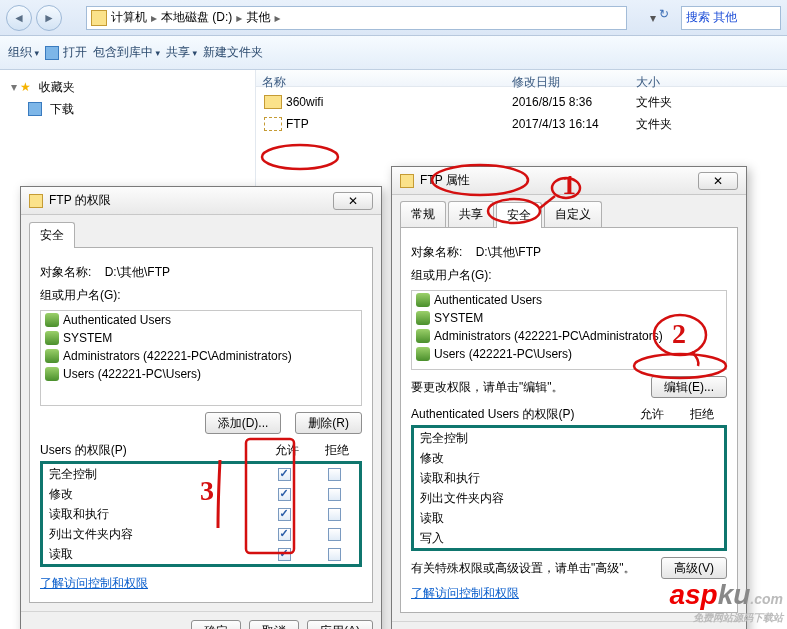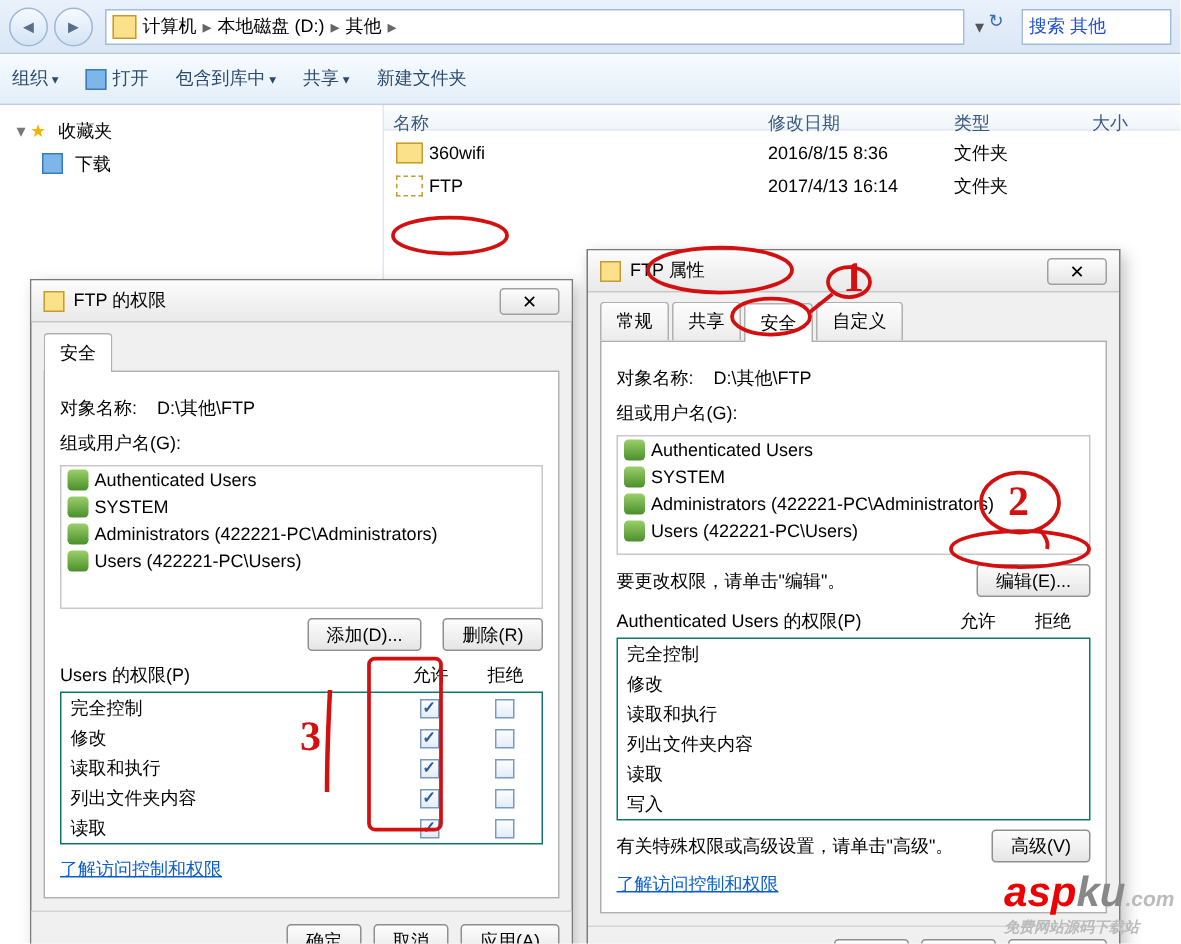--- a/index.html
+++ b/index.html
@@ -1,25 +1,25 @@
 <!DOCTYPE html>
 <html><head>
 <meta charset="utf-8">
 <style>
   * { box-sizing: border-box; }
   body { margin:0; font-family:"Microsoft YaHei","SimSun",Tahoma,sans-serif; font-size:12px; background:#fff; width:787px; height:629px; position:relative; overflow:hidden;}
   
   .nav { height:36px; background:linear-gradient(#e9f1fb,#dbe7f6); border-bottom:1px solid #b7c8dd; display:flex; align-items:center; padding:0 6px; }
   .nav-btn { width:26px; height:26px; border-radius:50%; background:linear-gradient(#f5faff,#d3e3f4); border:1px solid #9db8d6; margin-right:4px; display:flex; align-items:center; justify-content:center; color:#5a6f87;}
-  .crumb { flex:1; height:24px; background:#fff; border:1px solid #a3bcd8; display:flex; align-items:center; padding:0 4px; margin:0 4px; }
+  .crumb { flex:1; height:24px; background:#fff; border:1px solid #a3bcd8; display:flex; align-items:center; padding:0 4px; margin:0 20px; }
   .crumb-icon { width:16px; height:16px; background:#fbe28a; border:1px solid #c59b34; margin-right:4px;}
   .crumb-sep { margin:0 4px; color:#666;}
   .refresh { width:22px; height:22px; color:#3a6db5;}
   .search { width:100px; height:24px; background:#fff; border:1px solid #a3bcd8; display:flex; align-items:center; padding-left:4px; color:#1d4ed8;}
-  .toolbar { height:34px; background:linear-gradient(#f6fbff,#e4eef9); border-bottom:1px solid #c0d0e2; display:flex; align-items:center; padding:0 8px; gap:18px; color:#2b4a6e;}
+  .toolbar { height:34px; background:linear-gradient(#f6fbff,#e4eef9); border-bottom:1px solid #c0d0e2; display:flex; align-items:center; padding:0 8px; gap:6px; color:#2b4a6e;}
   .toolbar .dd::after{content:" ▾"; font-size:9px;}
   
   .body { display:flex; height:calc(100% - 70px);}
   .side { width:256px; border-right:1px solid #e2e8ef; padding:6px 0;}
   .cols { height:17px; border-bottom:1px solid #e2e8ef; display:flex; color:#3a5a80; background:linear-gradient(#fcfefe,#f0f5fb);}
   .cols div{ padding:4px 6px;}
   .list { padding:4px 0;}
   .row { display:flex; height:22px; align-items:center;}
   .row .ico{width:18px;height:14px;background:#fbe28a;border:1px solid #c59b34;margin:0 4px 0 8px;}
   .row.sel .ico{background:#fff;}
@@ -42,36 +42,36 @@
   .field-row{margin:6px 0;}
   .groupbox{border:1px solid #c8c8c8; background:#fff; margin-top:4px; height:96px; overflow:auto;}
   .grp-item{display:flex;align-items:center;height:18px;padding-left:4px;}
   .grp-item .uicon{width:14px;height:14px;margin-right:4px;}
   .grp-item .uicon.users{background:linear-gradient(#9bd06a,#4a8f2c);border-radius:3px;}
   .btn{display:inline-flex;align-items:center;justify-content:center;height:22px;padding:0 12px;background:linear-gradient(#fdfdfd,#e5e5e5);border:1px solid #8f8f8f;border-radius:3px;font-size:12px;}
   .btn-row{display:flex;justify-content:flex-end;gap:14px;margin-top:6px;}
   .perm-head{display:flex; margin-top:8px;}
   .perm-head .pname{flex:1;}
   .perm-head .pc{width:50px;text-align:center;}
-  .perm-list{border:1px solid #0f766e;background:#fff;margin-top:2px;}
+  .perm-list{border:3px solid #0f766e;background:#fff;margin-top:2px;}
   .perm-row{display:flex;align-items:center;height:20px;padding-left:6px;}
   .perm-row .pn{flex:1;}
   .perm-row .pc{width:50px;text-align:center;}
   .chk{display:inline-block;width:13px;height:13px;border:1px solid #7a9ac0;background:linear-gradient(#fefeff,#e2ecf7);vertical-align:middle;position:relative;}
   .chk.on::after{content:"✓";position:absolute;top:-2px;left:1px;font-size:11px;color:#2b5ea8;font-weight:bold;}
   .link{color:#0a5ecc;text-decoration:underline;cursor:pointer;}
   .dlg-buttons{display:flex;justify-content:flex-end;gap:8px;padding:8px;border-top:1px solid #d4d4d4;background:#f0f0f0;}
   
   .anno{position:absolute;pointer-events:none;}
   .anno-text{font-family:"Comic Sans MS",cursive;fill:#d40f0f;font-size:28px;font-weight:bold;}
   .watermark{position:absolute;right:4px;bottom:4px;font-family:Arial,sans-serif;font-weight:bold;font-style:italic;}
   .watermark .a{color:#e00;font-size:28px;}
   .watermark .b{color:#888;font-size:28px;}
   .watermark .c{color:#bbb;font-size:14px;}
-  .watermark .d{color:#bbb;font-size:10px;display:block;text-align:left;}
+  .watermark .d{color:#bbb;font-size:10px;display:block;text-align:right;}
 </style>
 </head>
 <body>
 
 <div class="nav">
   <div class="nav-btn">◄</div>
   <div class="nav-btn">►</div>
   <div class="crumb">
     <span class="crumb-icon"></span>
     <span>计算机</span>
@@ -106,21 +106,20 @@
     </div>
     <div class="tree-item" style="padding-left:28px">
       <span class="dlicon"></span>
         <span class="label">下载</span>
     </div>
   </div>
   <div style="flex:1">
     <div class="cols">
       <div style="width:250px">名称</div>
       <div style="width:124px">修改日期</div>
-      <div style="width:92px">类型</div>
       <div style="width:50px">大小</div>
     </div>
     <div class="list">
       <div class="row">
         <span class="ico"></span>
         <span style="width:226px">360wifi</span>
         <span style="width:124px">2016/8/15 8:36</span>
         <span style="width:92px">文件夹</span>
       </div>
       <div class="row sel">

